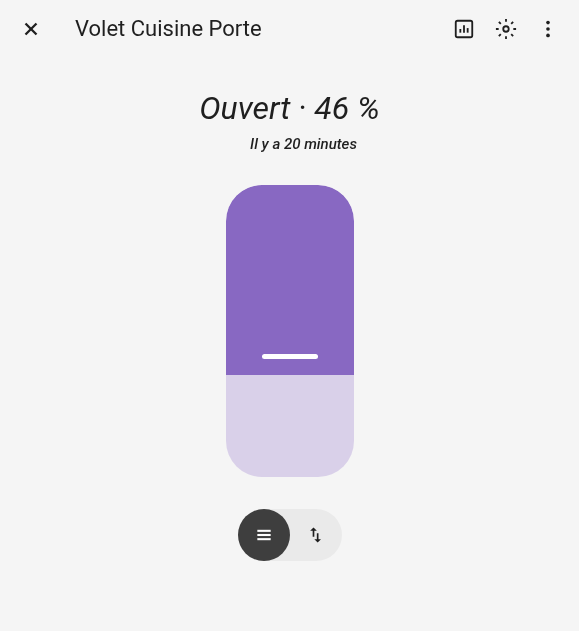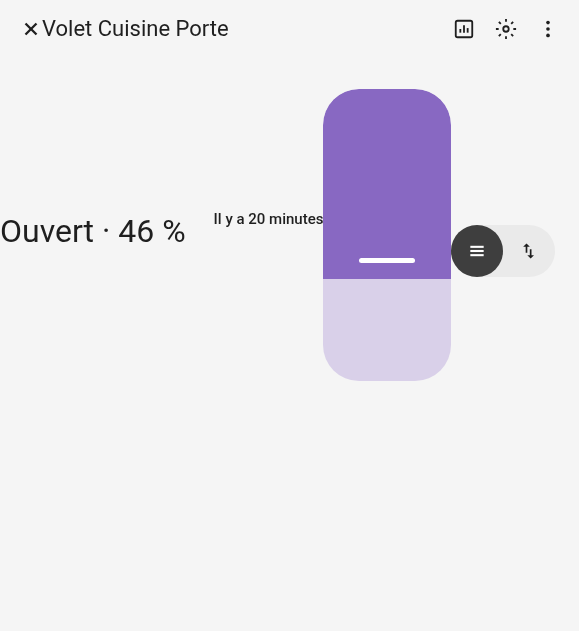--- a/index.html
+++ b/index.html
@@ -11,21 +11,21 @@
       font-family: -apple-system, BlinkMacSystemFont, "Segoe UI", Roboto, Arial, sans-serif;
       background: #f5f5f5;
       width: 579px;
       height: 631px;
       overflow: hidden;
     }
     .header {
       display: flex;
       align-items: center;
       padding: 16px 20px;
-      gap: 0;
+      gap: 33px;
     }
     .close-btn {
       cursor: pointer;
       display: flex;
       align-items: center;
       justify-content: center;
     }
     .title {
       font-size: 22px;
       font-weight: 400;
@@ -38,23 +38,24 @@
       gap: 20px;
     }
     .icon-btn {
       cursor: pointer;
       display: flex;
       align-items: center;
       justify-content: center;
     }
     .content {
       display: flex;
-      flex-direction: row;
+      flex-direction: column;
       align-items: center;
       padding-top: 32px;
+      font-style: italic;
     }
     .status-text {
       font-size: 32px;
       font-weight: 400;
       color: #1f1f1f;
       margin-bottom: 8px;
     }
     .time-text {
       font-size: 15px;
       font-weight: 500;

